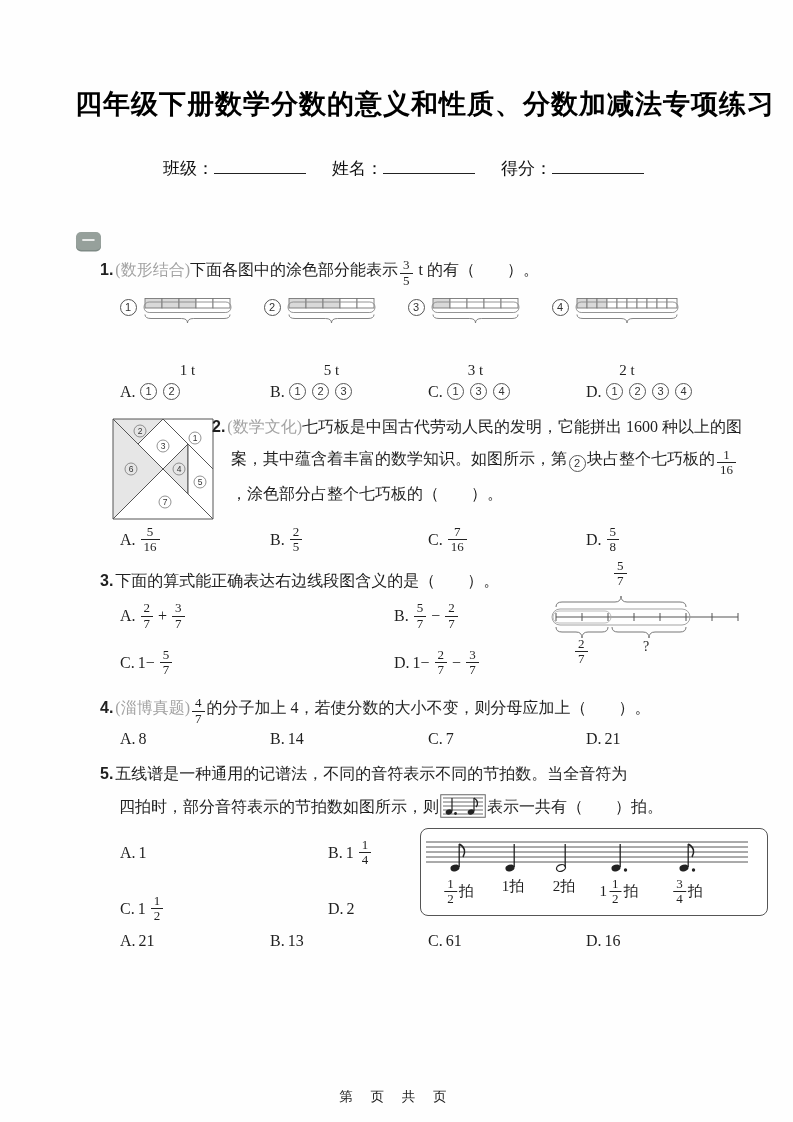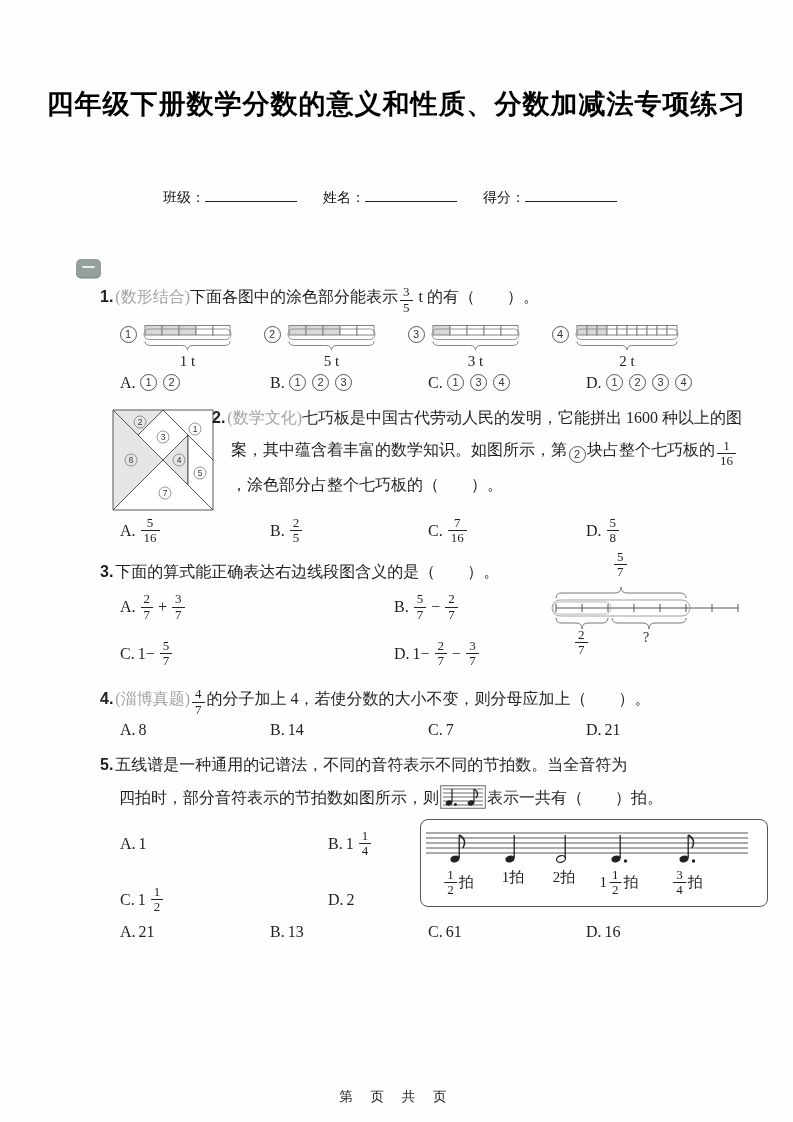--- a/index.html
+++ b/index.html
@@ -1,39 +1,39 @@
 <!DOCTYPE html>
 <html><head>
 <meta charset="utf-8">
 <style>
   html,body{margin:0;padding:0;background:#e9e9e9;}
   .page{width:793px;height:1122px;margin:0 auto;background:#fefefe;position:relative;overflow:hidden;
         font-family:"Liberation Serif","DejaVu Serif",serif;color:#1f1f1f;}
-  .title{margin:86px 18px 0;text-align:center;font-family:"Liberation Sans","DejaVu Sans",sans-serif;
+  .title{margin:86px 18px 0;text-align:right;font-family:"Liberation Sans","DejaVu Sans",sans-serif;
          font-weight:900;font-size:27px;letter-spacing:1px;color:#000;}
-  .info{margin:64px 0 0 163px;font-size:14px;color:#111;}
+  .info{margin:35px 0 0 163px;font-size:17px;color:#111;}
   .blank{display:inline-block;width:92px;border-bottom:1.5px solid #222;height:15px;margin-right:26px;}
   .section{margin:52px 0 0 76px;font-size:17.5px;font-weight:bold;display:flex;align-items:center;gap:9px;color:#000;}
   .sec-icon{width:25px;height:18px;background:#96a09b;border-radius:5px;color:#fff;font-size:13px;
             display:inline-flex;align-items:center;justify-content:center;box-shadow:0 1.5px 0 #7e8a85;flex:0 0 auto;}
   .q{margin:0 45px 0 100px;position:relative;font-size:16px;}
   .qtext{margin:0;padding-left:19px;line-height:2.05;}
   .qnum{font-weight:bold;font-family:"Liberation Sans","DejaVu Sans",sans-serif;margin-left:-19px;padding-right:2px;}
   .tag{color:#a3a3a3;}
   .circ{display:inline-flex;align-items:center;justify-content:center;width:15px;height:15px;
         border:1px solid #555;border-radius:50%;font-size:11px;line-height:1;margin:0 1.5px;
         vertical-align:-2.5px;font-family:"Liberation Sans","DejaVu Sans",sans-serif;flex:0 0 auto;background:#fff;color:#333;}
   .frac{display:inline-block;vertical-align:-9px;text-align:center;line-height:1.12;font-size:13px;margin:0 2px;}
   .frac .fnum{display:block;border-bottom:1px solid #222;padding:0 3px;}
   .frac .fden{display:block;padding:0 3px;}
   .qtext .frac{vertical-align:-10px;}
   
   .diagrams{display:flex;gap:30px;margin:8px 0 0 18px;}
   .diagram{display:flex;gap:5px;align-items:flex-start;}
-  .bar-wrap{display:flex;flex-direction:column;align-items:center;}
+  .bar-wrap{display:flex;flex-direction:column;align-items:center;gap:36px;}
   .bar-label{font-size:15px;margin-top:0;}
   
   .opts4{display:grid;grid-template-columns:150px 158px 158px 1fr;margin:4px 0 10px 20px;}
   .opts2{display:grid;grid-template-columns:274px 1fr;row-gap:16px;margin:4px 0 10px 20px;width:540px;}
   .opt{display:flex;align-items:center;gap:3px;font-size:16px;}
   .opt .tok{white-space:pre;}
   
   .tangram{float:left;margin:6px 16px 4px -8px;}
   .q2opts{clear:both;}
   

